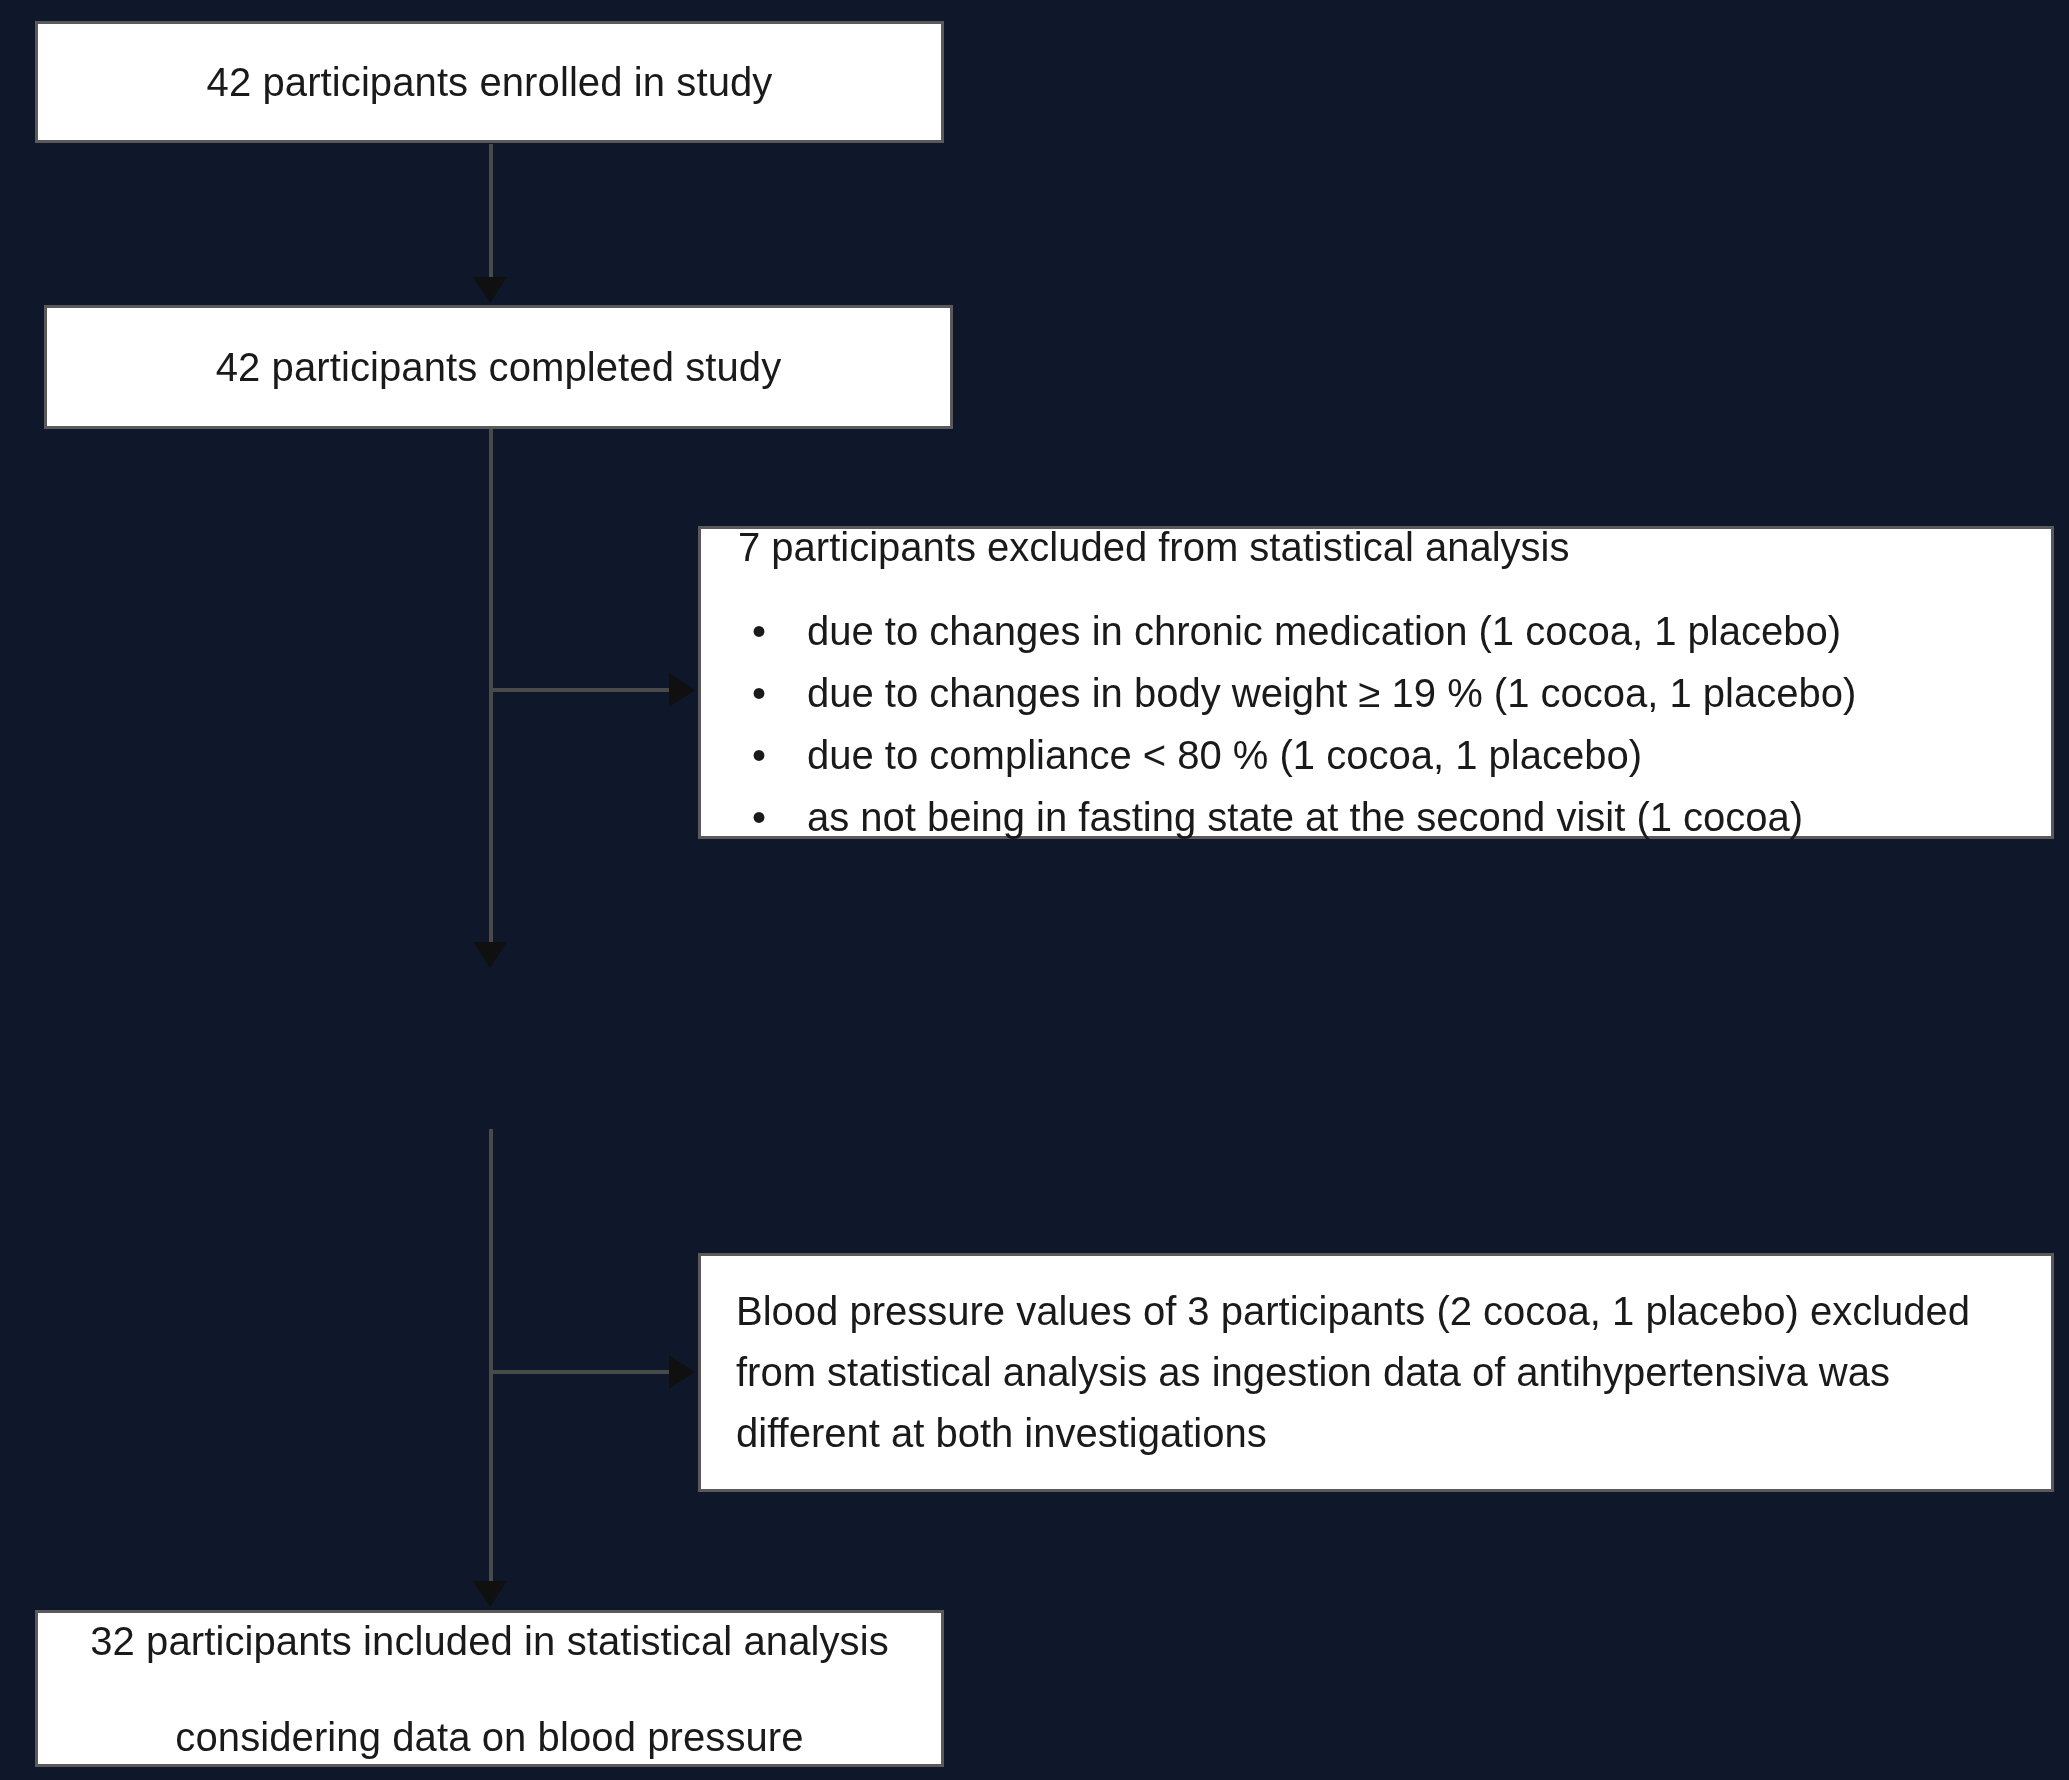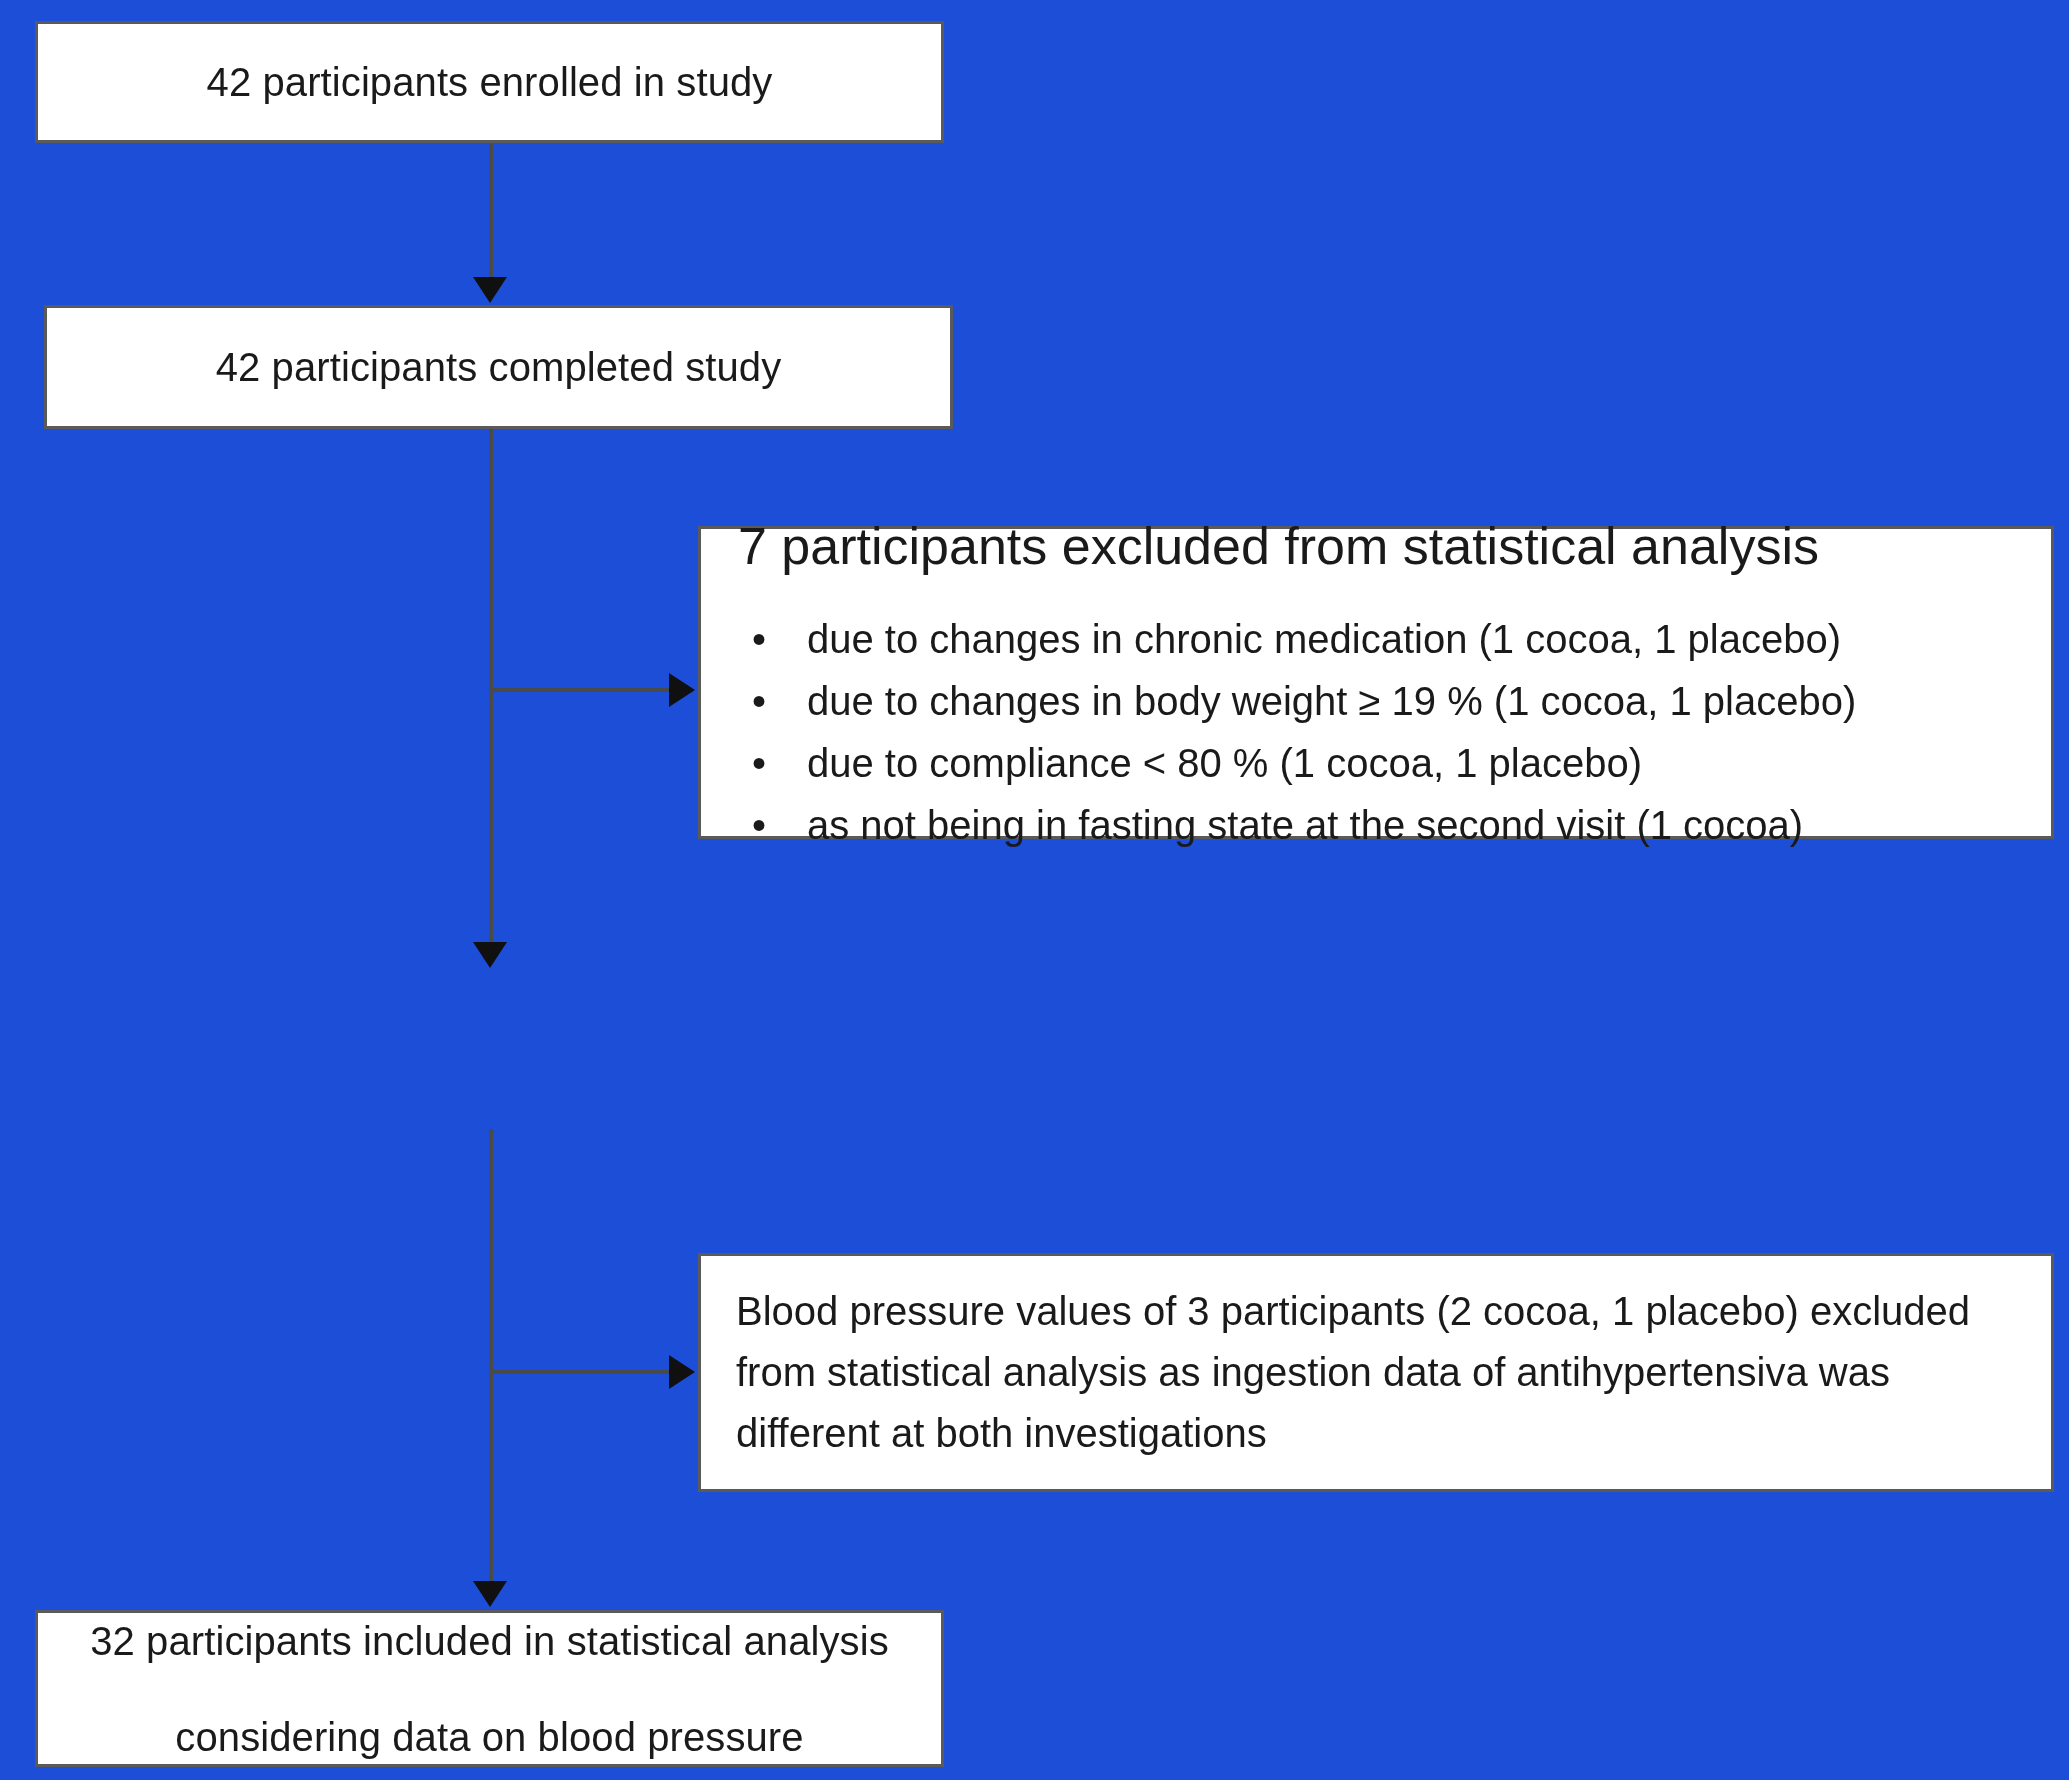--- a/index.html
+++ b/index.html
@@ -9,21 +9,21 @@
     background: #ffffff;
   }
   body {
     font-family: "Liberation Sans", sans-serif;
     color: #1a1a1a;
   }
   #canvas {
     position: relative;
     width: 2069px;
     height: 1780px;
-    background: #1d4ed8;
+    background: #0f172a;
     overflow: hidden;
   }
   .flow-box {
     position: absolute;
     box-sizing: border-box;
     background: #ffffff;
     border: 3.5px solid #5a5a5a;
     display: flex;
     flex-direction: column;
     justify-content: center;
@@ -49,21 +49,21 @@
     color: #1a1a1a;
     white-space: nowrap;
   }
   .excl-inner {
     padding-left: 37px;
     padding-right: 17.7px;
     width: 100%;
     box-sizing: border-box;
   }
   .excl-heading {
-    font-size: 52px;
+    font-size: 40px;
     line-height: 1.45;
     margin-bottom: 24px;
     white-space: nowrap;
   }
   .bullet-list {
     list-style: none;
     margin: 0;
     padding: 0;
   }
   .bullet-item {

